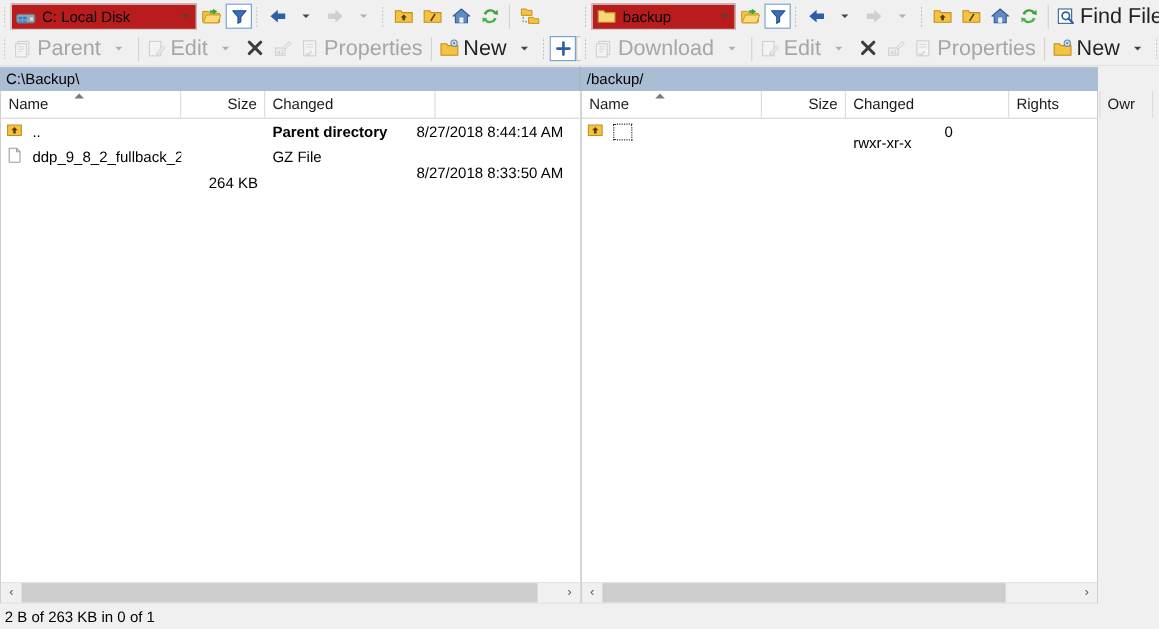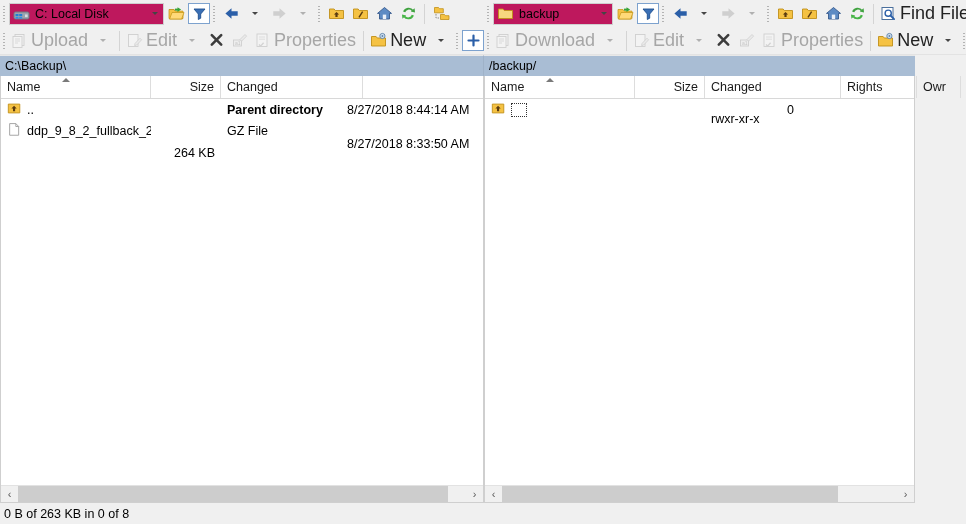--- a/index.html
+++ b/index.html
@@ -33,21 +33,21 @@
     background-repeat: repeat-y;
     background-position: 1px 1px;
     flex: 0 0 auto;
   }
   .sep { width: 1px; height: 20px; background: #d4d4d4; margin: 0 4px; flex: 0 0 auto; }
 
   
   .addr-combo {
     display: flex; align-items: center;
     height: 22px; flex: 0 0 auto;
-    background: #be185d; border: 1px solid #cfcfcf;
+    background: #b91c1c; border: 1px solid #cfcfcf;
     border-radius: 0; padding: 0 0 0 3px;
     box-sizing: border-box;
   }
   .addr-combo.left  { width: 155px; }
   .addr-combo.right { width: 120px; }
   .addr-label { flex: 1; font-size: 12.5px; padding-left: 5px; white-space: nowrap; overflow: hidden; }
   .combo-arrow {
     width: 16px; height: 20px; display: flex; align-items: center; justify-content: center;
     flex: 0 0 auto;
   }
@@ -68,21 +68,21 @@
   .tbtn .lbl { font-size: 18px; color: #222; white-space: nowrap; }
   .tbtn.disabled .lbl { color: #a6a6a6; }
   .tbtn.framed { border: 1px solid #7da2ce; background: #fff; width: 22px; height: 21px; min-width: 22px; }
   .tbtn.framed.disabled { border-color: #cacaca; background: #f4f4f4; }
 
   .ico { width: 17px; height: 17px; display: block; flex: 0 0 auto; }
   .ico.dis { opacity: .33; filter: grayscale(1); }
 
   
   .panes { display: flex; flex: 1; min-height: 0; }
-  .pane { display: flex; flex-direction: column; min-width: 0; text-align: right; }
+  .pane { display: flex; flex-direction: column; min-width: 0; }
   .pane.left  { width: 484px; }
   .pane.right { width: 431px; }
 
   .pathbar {
     height: 21px; background: #a9bdd4;
     display: flex; align-items: center;
     padding-left: 5px; font-size: 12.5px; color: #000;
     border-top: 1px solid #e8e8e8;
     box-sizing: border-box;
   }
@@ -393,21 +393,21 @@
       <div class="grip"></div>
 
       <div class="tbtn labeled disabled">
         <span class="ico dis">
           <svg viewBox="0 0 17 17" width="17" height="17">
             <rect x="4" y="2.5" width="9" height="11" fill="#f4f4f4" stroke="#8e8e8e" stroke-width=".9"></rect>
             <rect x="2" y="4.5" width="9" height="11" fill="#fafafa" stroke="#8e8e8e" stroke-width=".9"></rect>
             <path d="M4 7h5M4 9h5M4 11h3" stroke="#9a9a9a" stroke-width=".8"></path>
           </svg>
         </span>
-        <span class="lbl">Upload</span>
+        <span class="lbl">Parent</span>
       </div>
       <div class="tbtn disabled">
           <i class="caret-dn sm dis"></i>
         </div>
 
       <div class="sep"></div>
 
       <div class="tbtn labeled disabled">
         <span class="ico dis">
           <svg viewBox="0 0 17 17" width="17" height="17">
@@ -687,15 +687,15 @@
           <div class="sb-track">
             <div class="sb-thumb" id="right-thumb" style="width: 85%; left: 0%;"></div>
           </div>
           <div class="sb-arrow">›</div>
         </div>
       </div>
     </div>
   </div>
 
   <div class="statusrow">
-    <div class="status left">0 B of 263 KB in 0 of 8</div>
+    <div class="status left">2 B of 263 KB in 0 of 1</div>
   </div>
 </div>
 
 </body></html>

